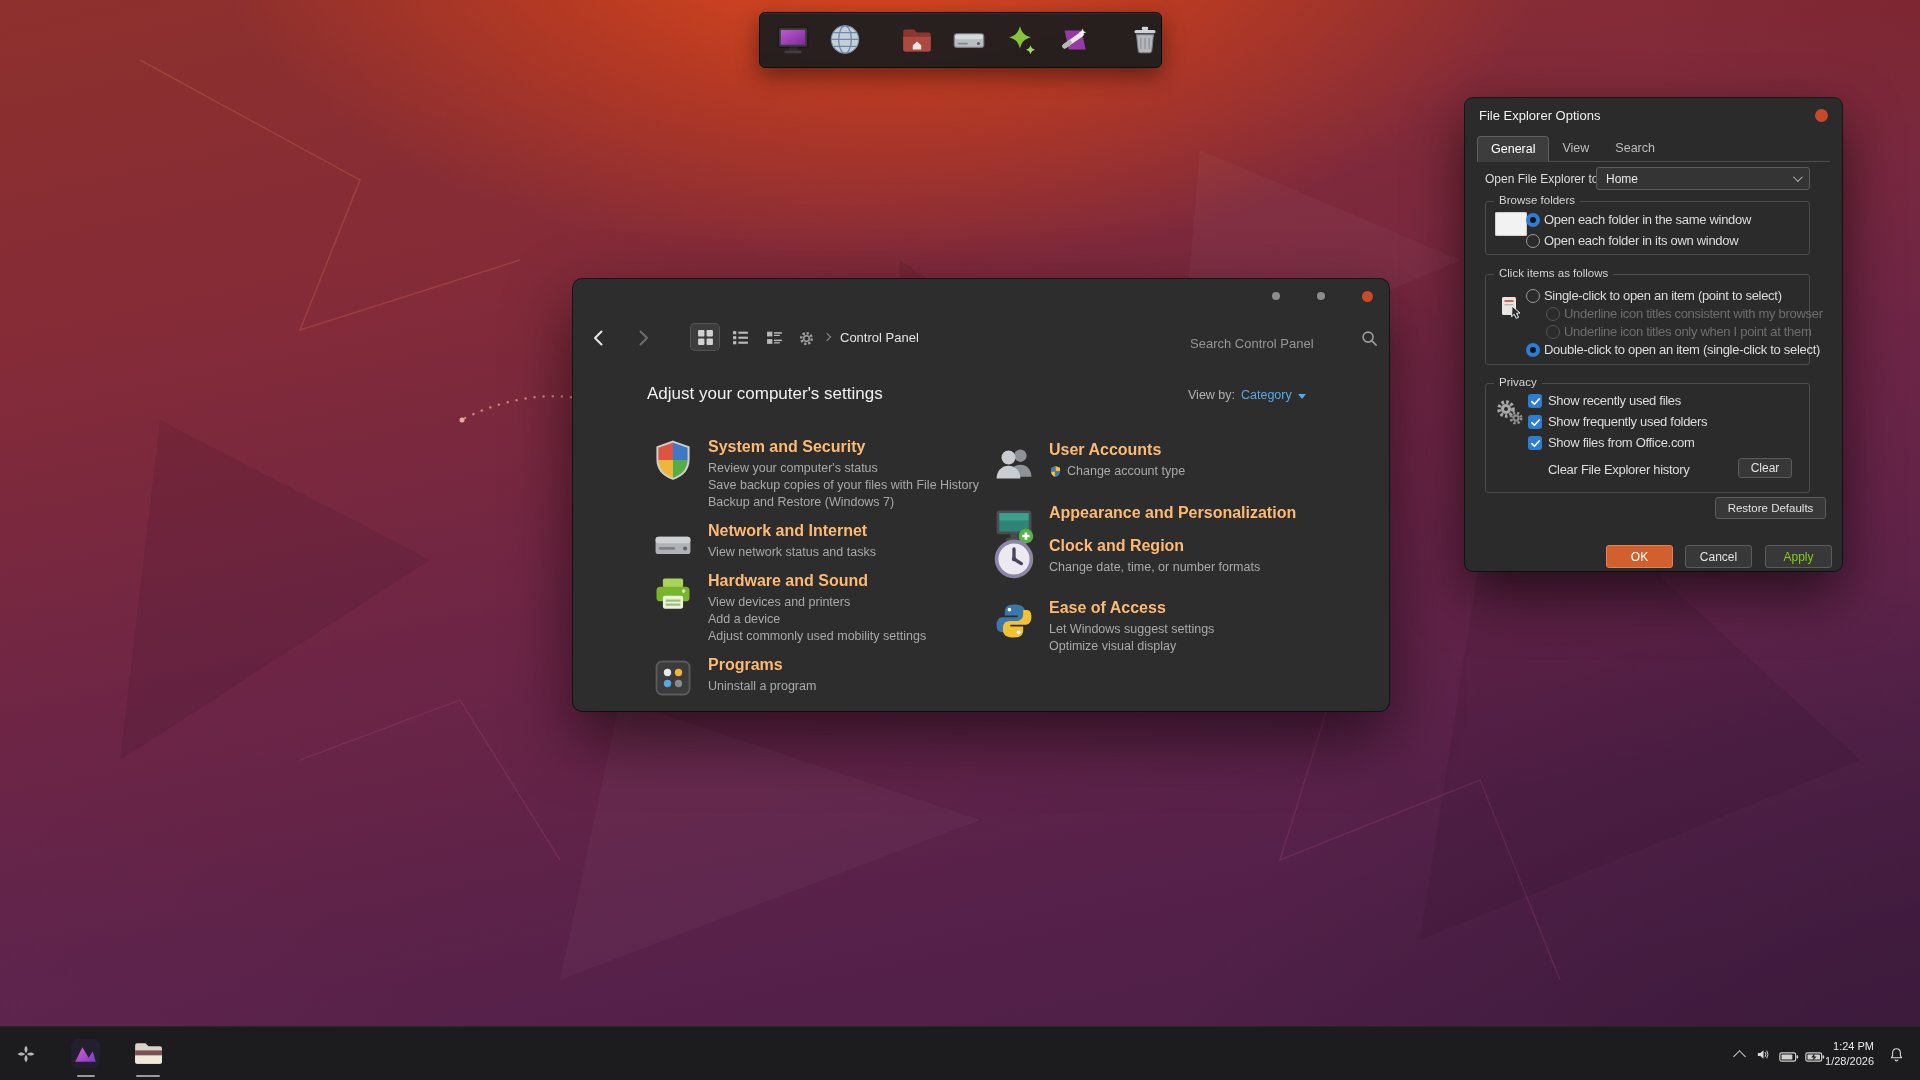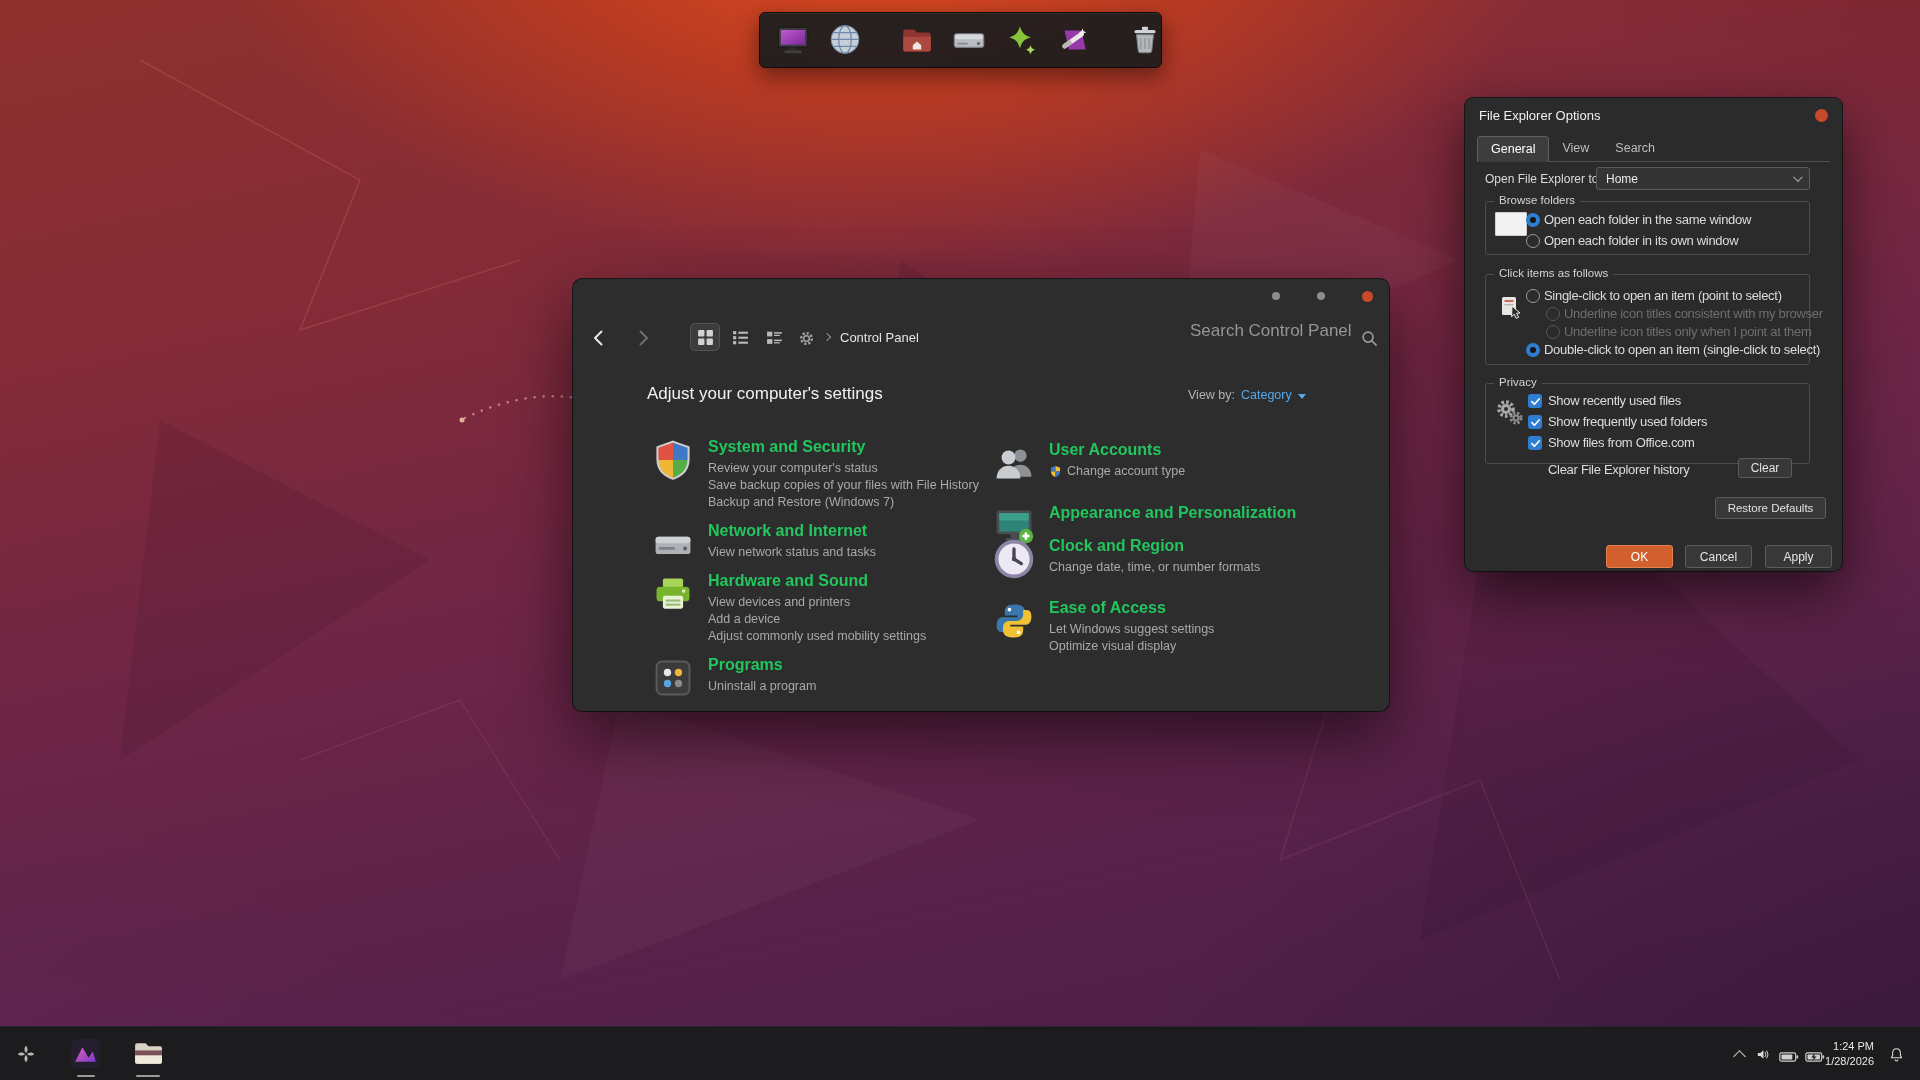--- a/index.html
+++ b/index.html
@@ -29,28 +29,28 @@
   #cp { position:absolute; left:573px; top:279px; width:816px; height:432px;
     background:#2d2d2d; border-radius:9px;
     box-shadow:0 26px 64px rgba(0,0,0,.55), 0 0 0 1px #191919; }
   #cp .dots { position:absolute; top:0; right:16px; height:34px; display:flex; align-items:center; gap:37px; }
   .dot { width:8px; height:8px; border-radius:50%; background:#8d8d8d; }
   .dot.close { width:11px; height:11px; background:#c94a2b; }
   .tb-btn { position:absolute; display:flex; align-items:center; justify-content:center; }
   .viewbtn { width:28px; height:26px; top:45px; border-radius:4px; }
   .viewbtn.sel { background:#3c3c3c; box-shadow:0 0 0 1px #545454; }
   .crumb { position:absolute; font-size:13px; color:#e3e3e3; top:51px; white-space:nowrap; }
-  .searchtxt { position:absolute; font-size:17px; color:#969696; top:42px; white-space:nowrap; }
+  .searchtxt { position:absolute; font-size:13px; color:#969696; top:57px; white-space:nowrap; }
   .cp-head { position:absolute; left:74px; top:105px; font-size:17px; color:#f0f0f0; }
   .viewby { position:absolute; top:109px; left:615px; font-size:12.5px; color:#b2b2b2; display:flex; align-items:center; gap:6px; }
   .viewby .val { color:#58a8e8; }
   .caret-blue { width:0; height:0; border-left:4px solid transparent; border-right:4px solid transparent; border-top:5px solid #58a8e8; margin-top:2px; }
   .cat { position:absolute; display:flex; gap:13px; width:370px; }
   .cat-icon { width:44px; height:44px; flex:none; margin-top:2px; }
-  .cat-title { font-size:16px; font-weight:600; color:#22c55e; line-height:21px; margin-bottom:3px; white-space:nowrap; }
+  .cat-title { font-size:16px; font-weight:600; color:#fdba74; line-height:21px; margin-bottom:3px; white-space:nowrap; }
   .cat-link { font-size:12.5px; color:#a9a9a9; line-height:16.8px; white-space:nowrap; display:flex; align-items:center; gap:5px; }
 
   
   #dlg { position:absolute; left:1465px; top:98px; width:377px; height:473px;
     background:#2b2b2b; border-radius:8px;
     box-shadow:0 22px 56px rgba(0,0,0,.6), 0 0 0 1px #1a1a1a; font-size:12px; color:#e2e2e2; }
   #dlg .title { position:absolute; left:14px; top:10px; font-size:13px; color:#f0f0f0; }
   #dlg .close { position:absolute; right:14px; top:11px; width:13px; height:13px; border-radius:50%; background:#c94a2b; }
   .tabs { position:absolute; left:12px; right:12px; top:38px; height:26px; display:flex; border-bottom:1px solid #4f4f4f; }
   .tab { padding:0 13px; line-height:25px; font-size:12.5px; color:#bdbdbd; }
@@ -63,21 +63,21 @@
   .grp { position:absolute; border:1px solid #4d4d4d; border-radius:3px; }
   .grp-label { position:absolute; top:-8px; left:8px; background:#2b2b2b; padding:0 5px; font-size:11.5px; color:#d4d4d4; white-space:nowrap; }
   .radio { position:absolute; width:14px; height:14px; border-radius:50%; border:1.5px solid #9a9a9a; background:transparent; }
   .radio.sel { border:4.5px solid #2e7dd1; background:#161616; }
   .radio.dis { border-color:#565656; }
   .checkbox { position:absolute; width:14px; height:14px; border-radius:3px; background:#2e7dd1; display:flex; align-items:center; justify-content:center; }
   .opt-label { position:absolute; font-size:13px; letter-spacing:-0.3px; line-height:14px; color:#dcdcdc; white-space:nowrap; }
   .opt-label.dis { color:#6e6e6e; }
   .btn { position:absolute; background:#383838; border:1px solid #5c5c5c; border-radius:3px; color:#e2e2e2; font-size:12px; display:flex; align-items:center; justify-content:center; }
   .btn.orange { background:#d2602f; border-color:#e5814d; color:#fff; }
-  .btn.dim { color:#e5e5e5; }
+  .btn.dim { color:#84cc16; }
   .bf-icon { position:absolute; left:9px; top:10px; width:32px; height:24px; background:#f2f2f2; border-radius:2px; box-shadow:0 0 0 1px #cfcfcf inset; }
 
   
   #taskbar { position:absolute; left:0; bottom:0; width:1920px; height:54px; background:#1c1c1e; border-top:1px solid rgba(255,255,255,.05); }
   .tb-underline { position:absolute; height:2.5px; background:#9a9a9a; border-radius:2px; bottom:3px; }
   .tray-clock { position:absolute; left:1820px; top:12px; width:54px; text-align:right; color:#e8e8e8; font-size:11px; line-height:15px; white-space:nowrap; }
 </style>
 </head>
 <body>
 
@@ -431,21 +431,21 @@
       <span class="radio" style="left:40px;top:14px"></span>
       <span class="opt-label" style="left:58px;top:14px">Single-click to open an item (point to select)</span>
       <span class="radio dis" style="left:60px;top:32px"></span>
       <span class="opt-label dis" style="left:78px;top:32px">Underline icon titles consistent with my browser</span>
       <span class="radio dis" style="left:60px;top:50px"></span>
       <span class="opt-label dis" style="left:78px;top:50px">Underline icon titles only when I point at them</span>
       <span class="radio sel" style="left:40px;top:68px"></span>
       <span class="opt-label" style="left:58px;top:68px">Double-click to open an item (single-click to select)</span>
     </div>
 
-    <div class="grp" style="left:20px;top:285px;width:325px;height:81px">
+    <div class="grp" style="left:20px;top:285px;width:325px;height:110px">
       <span class="grp-label">Privacy</span>
       <div class="a" style="left:9px;top:13px">
         <svg viewBox="0 0 30 30" width="30" height="30">
           <circle cx="11" cy="12" r="7" fill="none" stroke="#a8a8a8" stroke-width="3.6" stroke-dasharray="2.6 2.1"></circle>
           <circle cx="11" cy="12" r="5" fill="#a8a8a8"></circle>
             <circle cx="11" cy="12" r="2" fill="#2b2b2b"></circle>
           <circle cx="21" cy="21" r="5" fill="none" stroke="#8e8e8e" stroke-width="3" stroke-dasharray="2.2 1.8"></circle>
           <circle cx="21" cy="21" r="3.4" fill="#8e8e8e"></circle>
             <circle cx="21" cy="21" r="1.5" fill="#2b2b2b"></circle>
         </svg>

